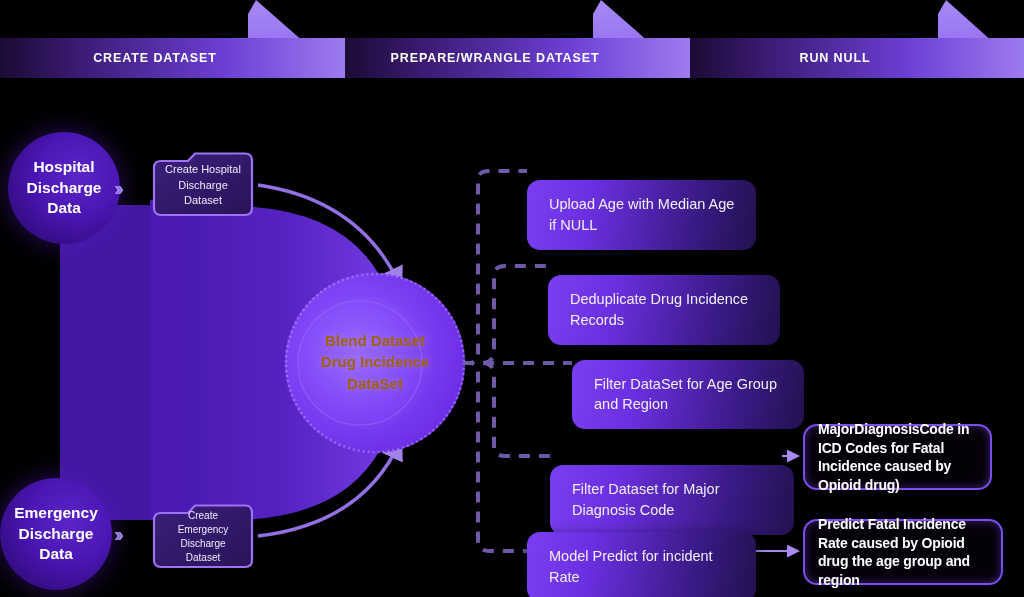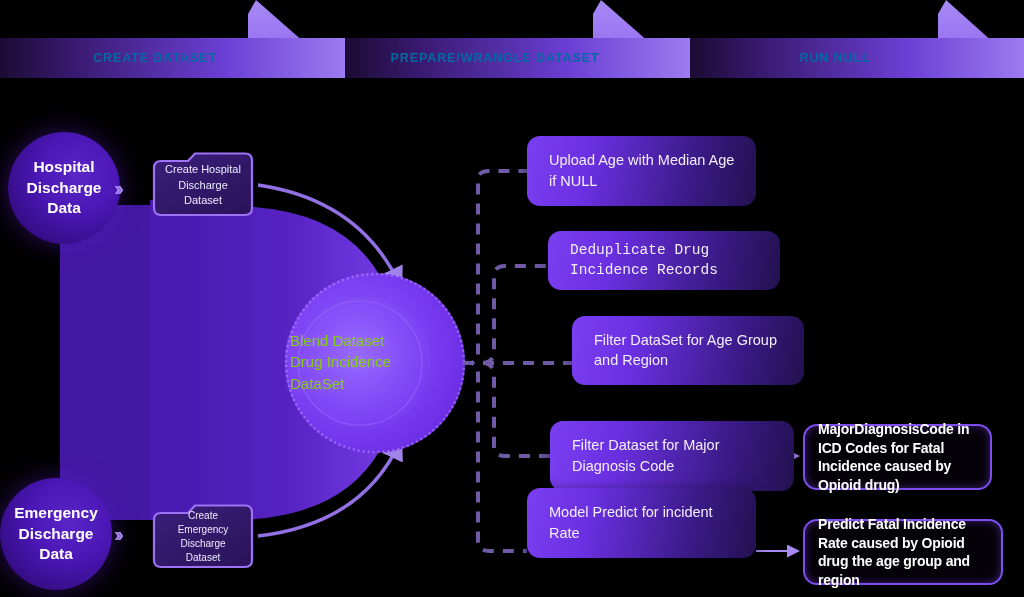--- a/index.html
+++ b/index.html
@@ -4,45 +4,45 @@
 <style>
   html,body{margin:0;padding:0;background:#000;}
   body{width:1024px;height:597px;overflow:hidden;font-family:"Liberation Sans",sans-serif;}
   #stage{position:relative;width:1024px;height:597px;background:#000;}
 
   
   .banner-wrap{position:absolute;top:0;left:0;width:1024px;height:90px;}
   .banner{position:absolute;top:38px;height:40px;
           background:linear-gradient(90deg,#1b0b33 0%,#3a1a72 22%,#6b3fd4 65%,#9d7bf0 100%);}
   .banner-label{position:absolute;top:38px;height:40px;line-height:40px;
-        color:#0369a1;font-size:12.5px;font-weight:bold;letter-spacing:.9px;text-align:center;}
+        color:#ffffff;font-size:12.5px;font-weight:bold;letter-spacing:.9px;text-align:center;}
 
   
   .src-circle{position:absolute;border-radius:50%;
       background:radial-gradient(circle at 62% 38%, #5b25c8 0%, #4a16b4 42%, #360d86 75%, #2a0a66 100%);
       display:flex;align-items:center;justify-content:center;text-align:center;
       color:#fff;font-size:15.5px;font-weight:bold;line-height:1.33;
       box-shadow:0 0 26px rgba(90,30,200,.45);}
 
   
   .dchev{position:absolute;color:#a588f0;font-size:21px;font-weight:bold;letter-spacing:-4px;}
 
   
   .folder{position:absolute;}
   .folder-txt{position:absolute;color:#efe9ff;font-size:11px;line-height:1.38;
               text-align:center;width:100%;top:52%;transform:translateY(-50%);}
 
   
-  .blend-label{position:absolute;color:#84cc16;font-size:15px;font-weight:normal;
-      line-height:1.42;text-align:left;text-shadow:0 0 10px rgba(255,255,255,.25);}
+  .blend-label{position:absolute;color:#a16207;font-size:15px;font-weight:bold;
+      line-height:1.42;text-align:center;text-shadow:0 0 10px rgba(255,255,255,.25);}
 
   
   .step{position:absolute;border-radius:13px;
         background:linear-gradient(100deg,#7b3ff2 0%,#6a2fe0 28%,#3a1a86 72%,#23114f 100%);
-        box-shadow:0 3px 14px rgba(0,0,0,.5);}
+        box-shadow:0 3px 14px rgba(0,0,0,.5);margin-top:44px;}
   .step-txt{position:absolute;left:22px;right:14px;top:50%;transform:translateY(-50%);
         color:#f2eefc;font-size:14.5px;line-height:1.42;}
 
   
   .outbox{position:absolute;border-radius:14px;border:2.5px solid #7d4df0;
           background:#050108;box-shadow:0 0 10px rgba(125,77,240,.45) inset;}
   .outbox-txt{position:absolute;left:13px;right:10px;top:50%;transform:translateY(-50%);
           color:#fff;font-size:14px;font-weight:bold;line-height:1.33;
           letter-spacing:-.2px;}
 
@@ -165,21 +165,21 @@
   <div class="blend-label" style="left:290px;top:330px;width:170px;">
     <span style="white-space:pre-line;">Blend Dataset
 Drug Incidence
 DataSet</span>
   </div>
 
   <div class="step" style="left:527px;top:136px;width:229px;height:70px;">
     <div class="step-txt">Upload Age with Median Age if NULL</div>
   </div>
 
-  <div class="step" style="left:548px;top:231px;width:232px;height:59px;font-family:Liberation Mono, monospace;">
+  <div class="step" style="left:548px;top:231px;width:232px;height:70px;">
     <div class="step-txt">Deduplicate Drug Incidence Records</div>
   </div>
 
   <div class="step" style="left:572px;top:316px;width:232px;height:69px;">
     <div class="step-txt">Filter DataSet for Age Group and Region</div>
   </div>
 
   <div class="step" style="left:550px;top:421px;width:232px;height:70px;padding-left:12px;">
     <div class="step-txt">Filter Dataset for Major Diagnosis Code</div>
   </div>

